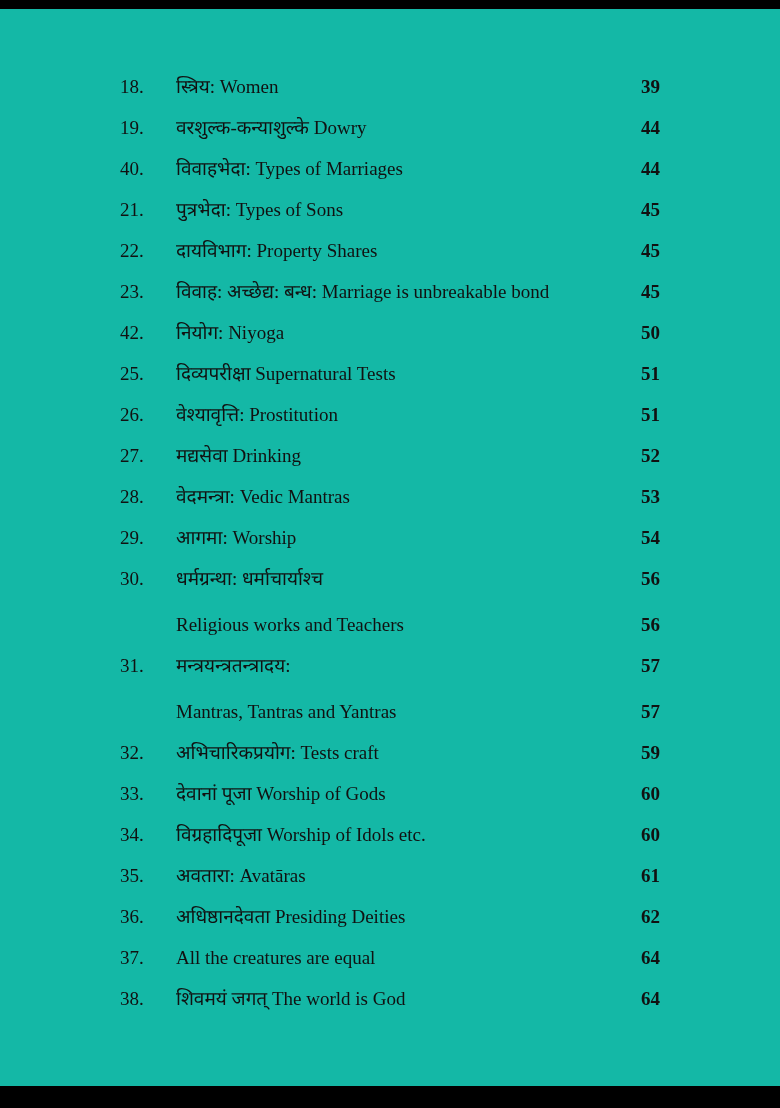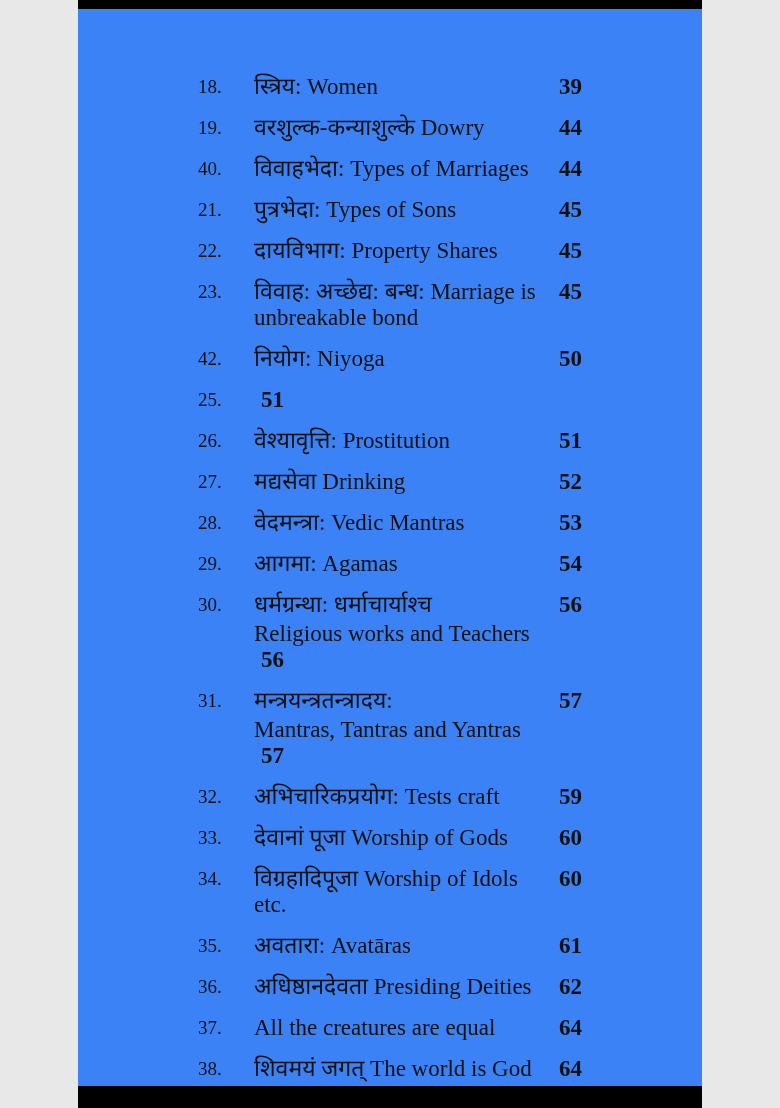--- a/index.html
+++ b/index.html
@@ -2,24 +2,24 @@
 <html><head>
 <meta charset="utf-8">
 <style>
   html, body {
     margin: 0;
     padding: 0;
     background: #e8e8e8;
   }
   .page {
     position: relative;
-    width: 624px;
+    width: 780px;
     height: 1108px;
     margin: 0 auto;
-    background: #3b82f6;
+    background: #14b8a6;
     overflow: hidden;
     font-family: "Liberation Serif", "DejaVu Serif", serif;
     color: #111;
   }
   .scan-bar {
     position: absolute;
     left: 0;
     right: 0;
     background: #000;
   }
@@ -43,24 +43,24 @@
     line-height: 26px;
   }
   .body {
     flex: 1 1 auto;
     min-width: 0;
   }
   .line {
     display: flex;
     justify-content: space-between;
     align-items: baseline;
-    font-size: 23px;
+    font-size: 19px;
     line-height: 26px;
   }
-  .line + .line { margin-top: 3px; flex-direction: column; }
+  .line + .line { margin-top: 20px; }
   .text {
     padding-right: 12px;
   }
   .pg {
     flex: 0 0 auto;
     text-align: right;
     min-width: 30px;
     font-weight: bold;
   }
 </style>
@@ -137,20 +137,21 @@
         <span class="text">नियोग: Niyoga</span>
         <span class="pg">50</span>
       </div>
     </div>
   </div>
 
   <div class="entry">
     <div class="num">25.</div>
     <div class="body">
       <div class="line">
+        <span class="text">दिव्यपरीक्षा Supernatural Tests</span>
         <span class="pg">51</span>
       </div>
     </div>
   </div>
 
   <div class="entry">
     <div class="num">26.</div>
     <div class="body">
       <div class="line">
         <span class="text">वेश्यावृत्ति: Prostitution</span>
@@ -176,21 +177,21 @@
         <span class="text">वेदमन्त्रा: Vedic Mantras</span>
         <span class="pg">53</span>
       </div>
     </div>
   </div>
 
   <div class="entry">
     <div class="num">29.</div>
     <div class="body">
       <div class="line">
-        <span class="text">आगमा: Agamas</span>
+        <span class="text">आगमा: Worship</span>
         <span class="pg">54</span>
       </div>
     </div>
   </div>
 
   <div class="entry">
     <div class="num">30.</div>
     <div class="body">
       <div class="line">
         <span class="text">धर्मग्रन्था: धर्माचार्याश्च</span>

